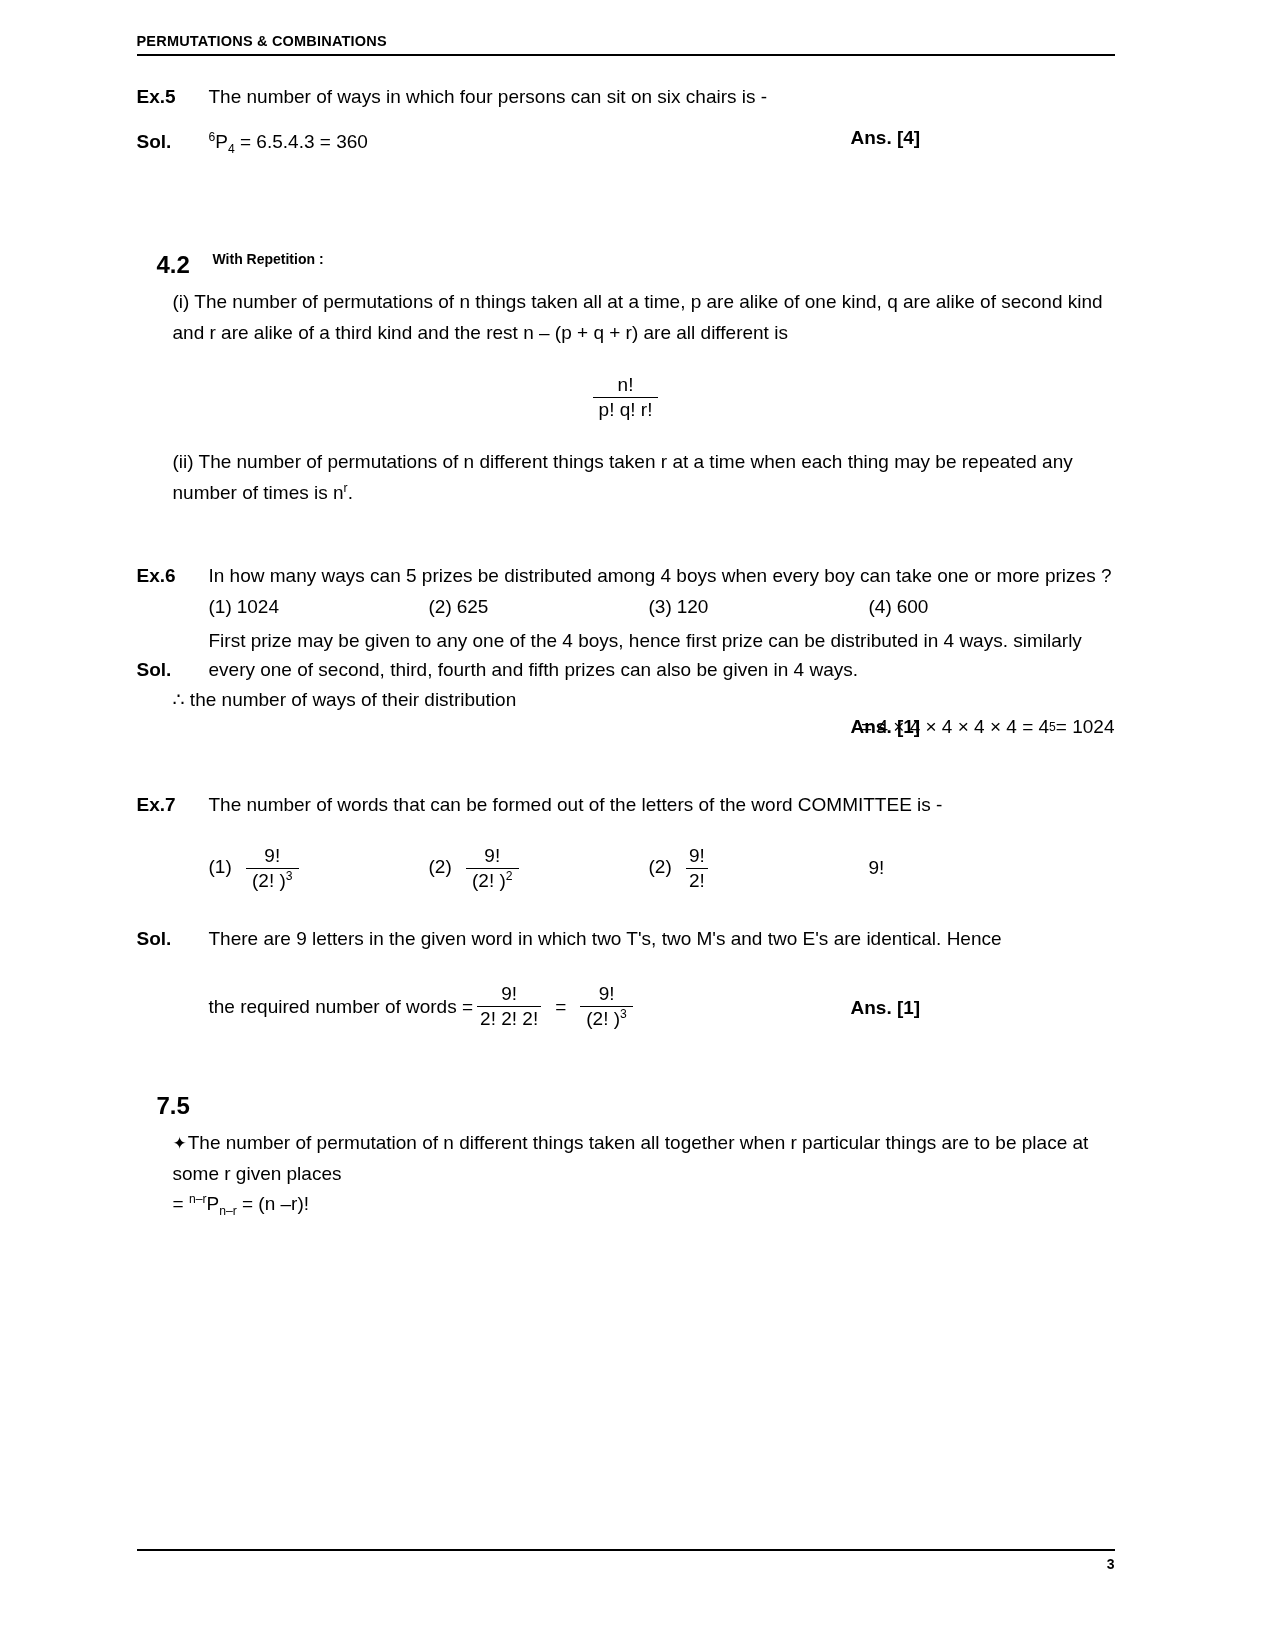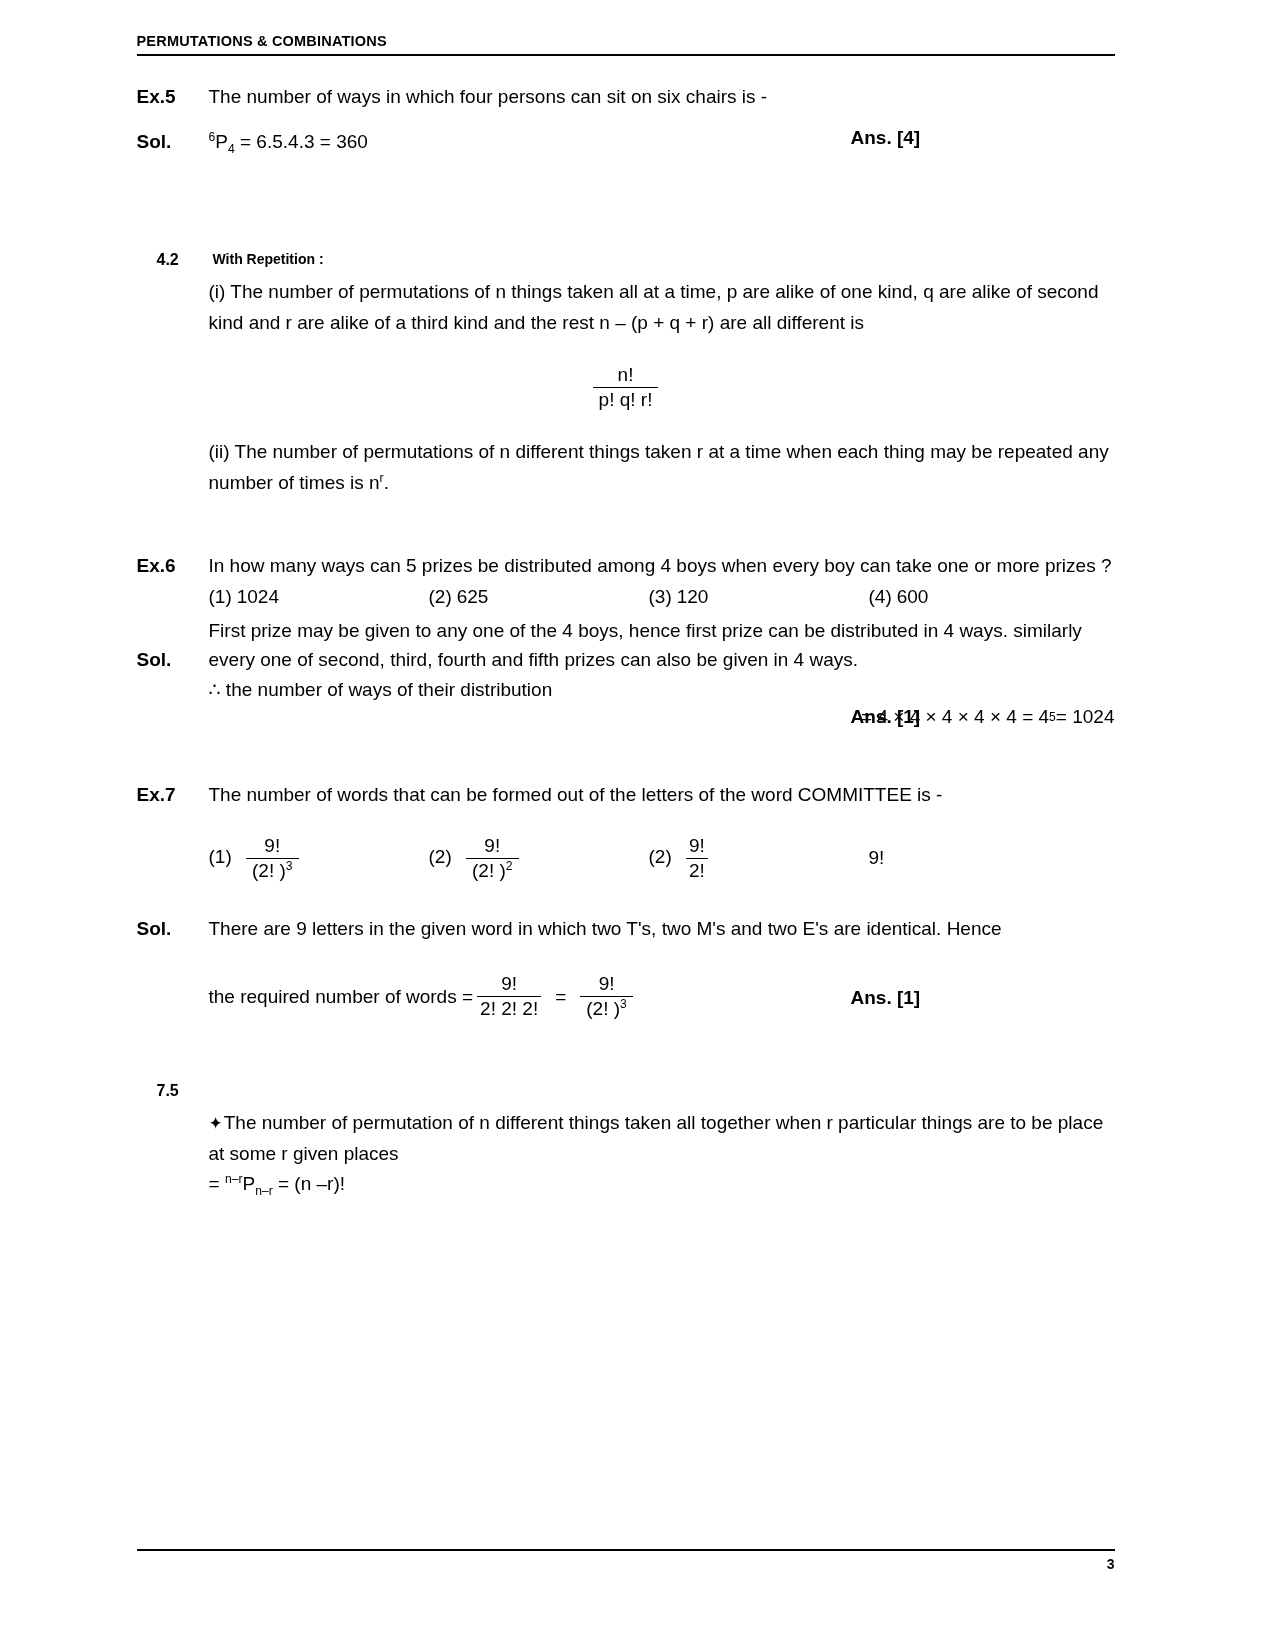--- a/index.html
+++ b/index.html
@@ -58,21 +58,21 @@
   .body-col {
     flex: 1 1 auto;
     font-size: 19px;
     line-height: 1.55;
   }
   .para {
     font-size: 19px;
     line-height: 1.62;
   }
   .indent {
-    margin-left: 72px;
+    margin-left: 36px;
   }
 
   
   .options {
     display: flex;
     margin-left: 72px;
     font-size: 19px;
     margin-top: 14px;
   }
   .opt {
@@ -81,21 +81,21 @@
   .opt-label { margin-right: 5px; }
 
   
   .section {
     display: flex;
     margin-top: 34px;
     margin-bottom: 8px;
   }
   .section-num {
     font-weight: bold;
-    font-size: 16px;
+    font-size: 24px;
     width: 56px;
     flex: 0 0 56px;
     margin-left: 20px;
   }
   .section-title {
     font-weight: bold;
     font-size: 14px;
   }
 
   

